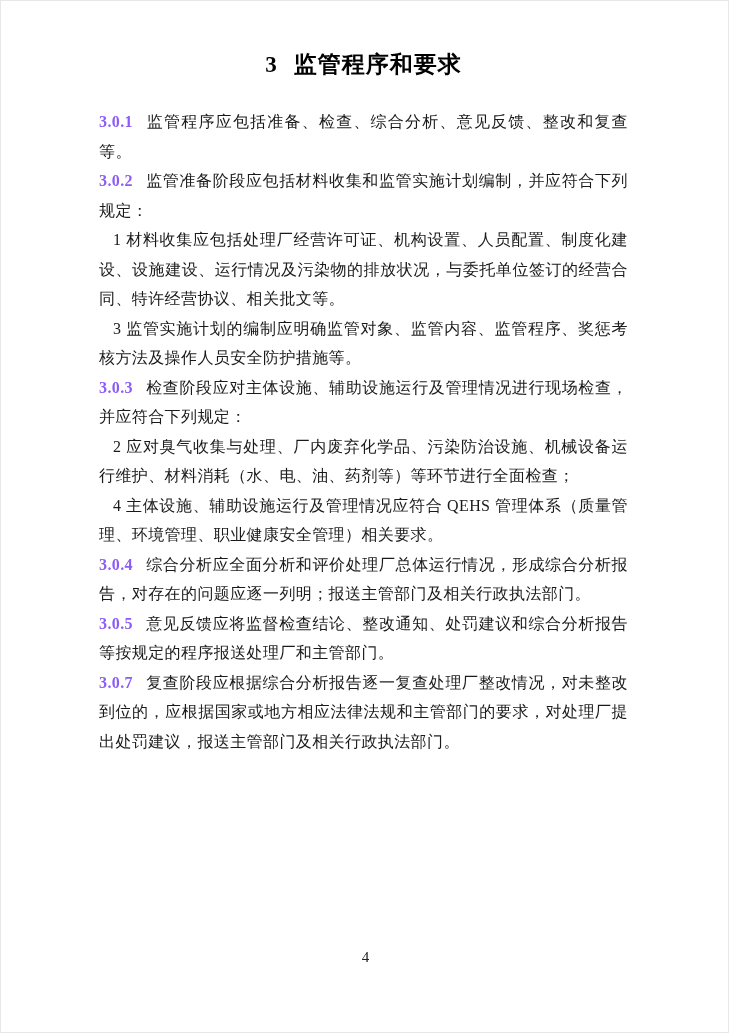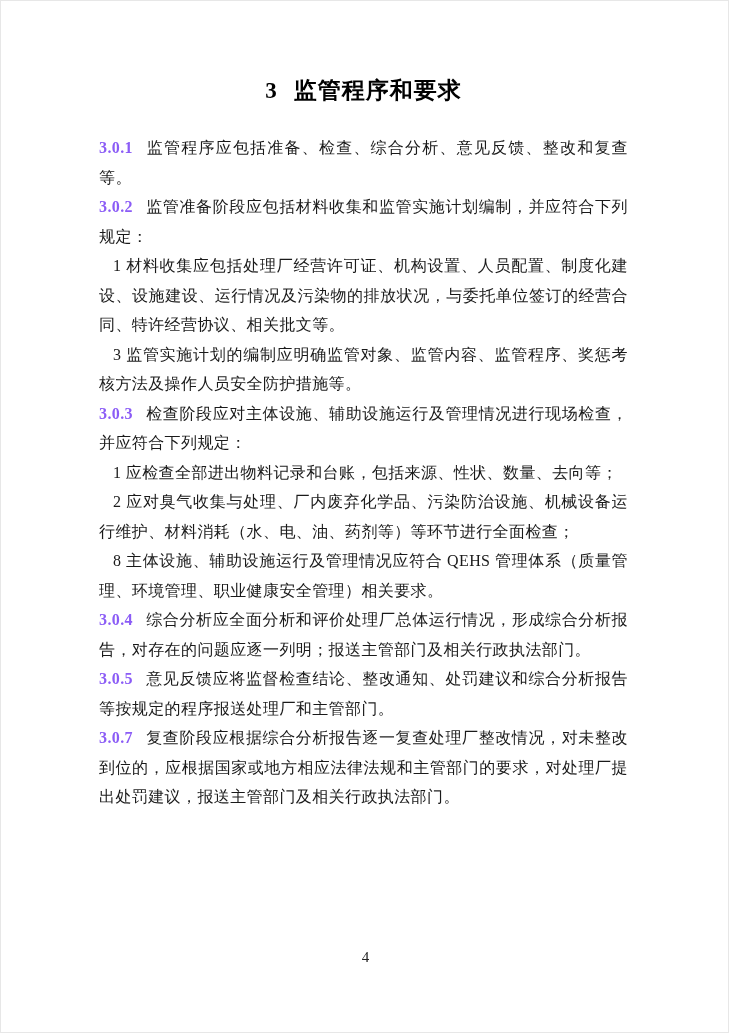--- a/index.html
+++ b/index.html
@@ -19,21 +19,21 @@
     overflow: hidden;
   }
   .content {
     position: absolute;
     left: 98px;
     top: 0;
     width: 529px;
   }
   .doc-title {
     margin: 0;
-    padding-top: 74px;
+    padding-top: 48px;
     padding-bottom: 27px;
     text-align: center;
     font-size: 23px;
     font-weight: bold;
     color: #000000;
     letter-spacing: 1px;
   }
   .doc-title .title-num {
     margin-right: 16px;
   }
@@ -74,23 +74,22 @@
     <h1 class="doc-title">
       <span class="title-num">3</span><span>监管程序和要求</span>
     </h1>
 
     <div class="body-text">
       <p class="para"><b class="num">3.0.1</b><span>监管程序应包括准备、检查、综合分析、意见反馈、整改和复查等。</span></p>
       <p class="para"><b class="num">3.0.2</b><span>监管准备阶段应包括材料收集和监管实施计划编制，并应符合下列规定：</span></p>
       <p class="para sub"><b class="num"></b><span>1 材料收集应包括处理厂经营许可证、机构设置、人员配置、制度化建设、设施建设、运行情况及污染物的排放状况，与委托单位签订的经营合同、特许经营协议、相关批文等。</span></p>
       <p class="para sub"><b class="num"></b><span>3 监管实施计划的编制应明确监管对象、监管内容、监管程序、奖惩考核方法及操作人员安全防护措施等。</span></p>
       <p class="para"><b class="num">3.0.3</b><span>检查阶段应对主体设施、辅助设施运行及管理情况进行现场检查，并应符合下列规定：</span></p>
-      <p class="para sub"><b class="num"></b><span>1 应检查全部进出物料记录和台账，包括来源、性状、数量、去向等；</span></p>
       <p class="para sub"><b class="num"></b><span>2 应对臭气收集与处理、厂内废弃化学品、污染防治设施、机械设备运行维护、材料消耗（水、电、油、药剂等）等环节进行全面检查；</span></p>
-      <p class="para sub"><b class="num"></b><span>8 主体设施、辅助设施运行及管理情况应符合 QEHS 管理体系（质量管理、环境管理、职业健康安全管理）相关要求。</span></p>
+      <p class="para sub"><b class="num"></b><span>4 主体设施、辅助设施运行及管理情况应符合 QEHS 管理体系（质量管理、环境管理、职业健康安全管理）相关要求。</span></p>
       <p class="para"><b class="num">3.0.4</b><span>综合分析应全面分析和评价处理厂总体运行情况，形成综合分析报告，对存在的问题应逐一列明；报送主管部门及相关行政执法部门。</span></p>
       <p class="para"><b class="num">3.0.5</b><span>意见反馈应将监督检查结论、整改通知、处罚建议和综合分析报告等按规定的程序报送处理厂和主管部门。</span></p>
       <p class="para"><b class="num">3.0.7</b><span>复查阶段应根据综合分析报告逐一复查处理厂整改情况，对未整改到位的，应根据国家或地方相应法律法规和主管部门的要求，对处理厂提出处罚建议，报送主管部门及相关行政执法部门。</span></p>
     </div>
 
   </div>
 
   <div class="page-footer">4</div>
 </div>
 

